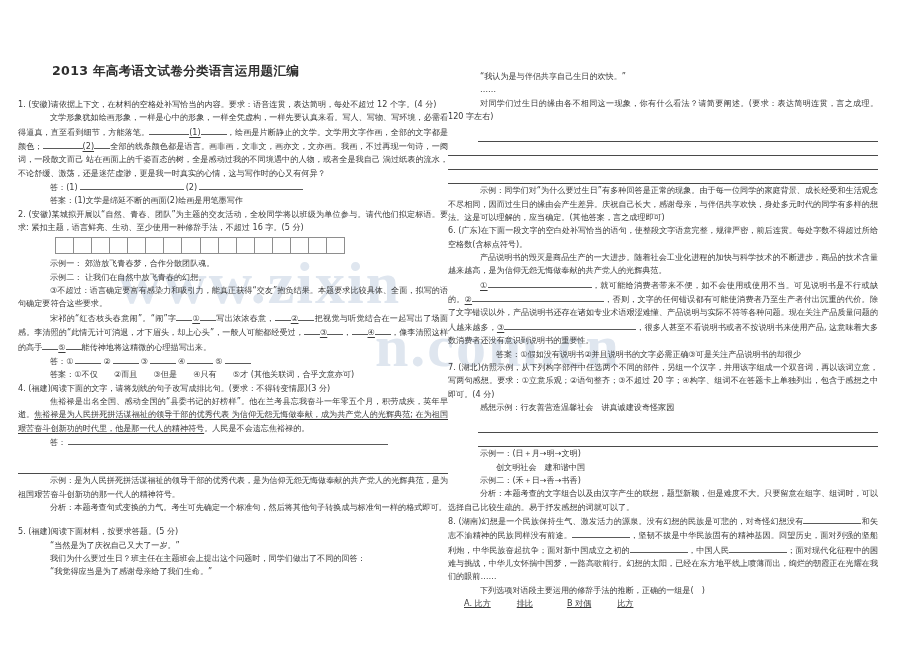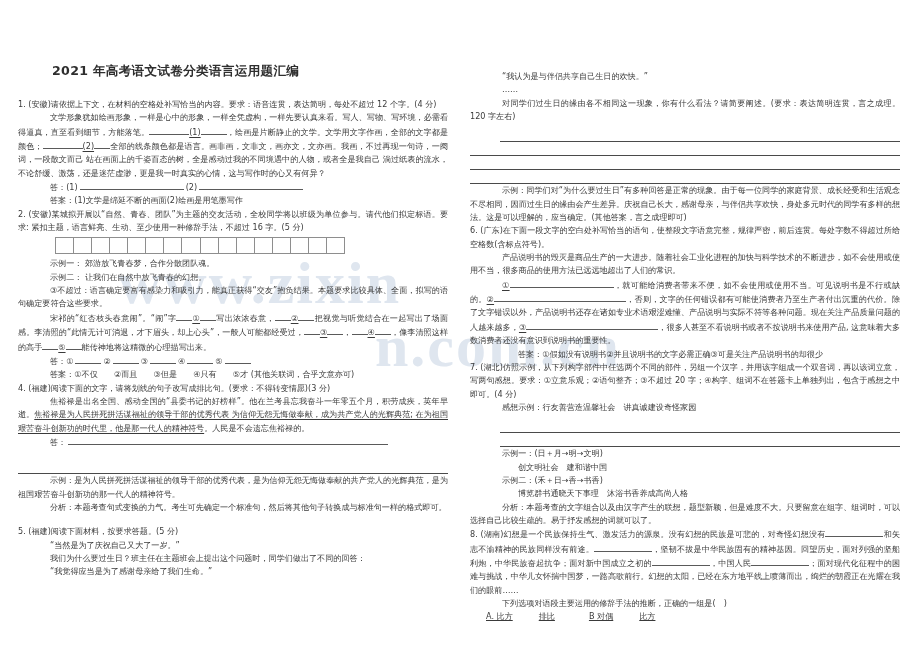--- a/index.html
+++ b/index.html
@@ -43,21 +43,21 @@
   .col {
     position: absolute;
     top: 36px;
     width: 430px;
     z-index: 2;
     font-size: 8.1px;
     line-height: 13.35px;
     text-align: justify;
   }
   .col-left  { left: 18px;  }
-  .col-right { left: 470px; }
+  .col-right { left: 448px; }
 
   .doc-title {
     font-size: 12.6px;
     font-weight: bold;
     line-height: 18px;
     margin: 26px 0 18px 34px;
     color: #2e2e2e;
     letter-spacing: 0.3px;
   }
 
@@ -120,21 +120,21 @@
 
 <div class="page">
 
   <div class="watermark">
     <span>www.zixin</span>
     <span class="wm2">n.com.cn</span>
   </div>
 
   <div class="col col-left">
 
-    <div class="doc-title">2021 年高考语文试卷分类语言运用题汇编</div>
+    <div class="doc-title">2013 年高考语文试卷分类语言运用题汇编</div>
 
     <p class="p">1. (安徽)请依据上下文，在材料的空格处补写恰当的内容。要求：语音连贯，表达简明，每处不超过 12 个字。(4 分)</p>
     <p class="p-ind2"><span>文学形象犹如绘画形象，一样是心中的形象，一样全凭虚构，一样先要认真来看。写人、写物、写环境，必需看得逼真，直至看到细节，方能落笔。</span><span class="blank bl-m"></span><span class="u-line">(1)</span><span class="blank bl-s"></span><span>，绘画是片断静止的文学。文学用文字作画，全部的文字都是颜色；</span><span class="blank bl-m"></span><span class="u-line">(2)</span><span class="blank bl-xs"></span><span>全部的线条颜色都是语言。画非画，文非文，画亦文，文亦画。我画，不过再现一句诗，一阕词，一段散文而己 站在画面上的千姿百态的树，全是感动过我的不同境遇中的人物，或者全是我自己 淌过纸表的流水，不论舒缓、激荡，还是迷茫虚渺，更是我一时真实的心情，这与写作时的心又有何异？</span></p>
     <p class="p-ind2 ans-inline"><span>答：(1)</span><span class="blank bl-xxl"></span><span>(2)</span><span class="blank bl-xxl"></span></p>
     <p class="p-ind2">答案：(1)文学是绵延不断的画面(2)绘画是用笔墨写作</p>
 
     <p class="p">2. (安徽)某城拟开展以“自然、青春、团队”为主题的交友活动，全校同学将以班级为单位参与。请代他们拟定标语。要求: 紧扣主题，语言鲜亮、生动、至少使用一种修辞手法，不超过 16 字。(5 分)</p>
     <div class="grid">
       <div class="cell"></div>
       <div class="cell"></div>
@@ -187,35 +187,34 @@
 
     <div class="gap-sm"></div>
     <div class="ansline indent"></div>
     <div class="ansline full"></div>
     <div class="ansline full"></div>
     <div class="ansline full"></div>
 
     <p class="p-ind2">示例：同学们对“为什么要过生日”有多种回答是正常的现象。由于每一位同学的家庭背景、成长经受和生活观念不尽相同，因而过生日的缘由会产生差异。庆祝自己长大，感谢母亲，与伴侣共享欢快，身处多元时代的同学有多样的想法。这是可以理解的，应当确定。(其他答案，言之成理即可)</p>
 
     <p class="p">6. (广东)在下面一段文字的空白处补写恰当的语句，使整段文字语意完整，规律严密，前后连贯。每处字数不得超过所给空格数(含标点符号)。</p>
-    <p class="p-ind2">产品说明书的毁灭是商品生产的一大进步。随着社会工业化进程的加快与科学技术的不断进步，如不会使用或使用不当，很多商品的使用方法已远远地超出了人们的常识。</p>
+    <p class="p-ind2">产品说明书的毁灭是商品生产的一大进步。随着社会工业化进程的加快与科学技术的不断进步，商品的技术含量越来越高，是为信仰无怨无悔做奉献的共产党人的光辉典范。</p>
     <p class="p-ind2"><span class="u-line">①</span><span class="blank bl-xxl"></span><span>，就可能给消费者带来不便，如不会使用或使用不当。可见说明书是不行或缺的。</span><span class="u-line">②</span><span class="blank bl-3xl"></span><span>，否则，文字的任何错误都有可能使消费者乃至生产者付出沉重的代价。除了文字错误以外，产品说明书还存在诸如专业术语艰涩难懂、产品说明与实际不符等各种问题。现在关注产品质量问题的人越来越多，</span><span class="u-line">③</span><span class="blank bl-3xl"></span><span>，很多人甚至不看说明书或者不按说明书来使用产品, 这意味着大多数消费者还没有意识到说明书的重要性。</span></p>
     <p class="p-ind3">答案：①假如没有说明书②并且说明书的文字必需正确③可是关注产品说明书的却很少</p>
 
     <p class="p">7. (湖北)仿照示例，从下列构字部件中任选两个不同的部件，另组一个汉字，并用该字组成一个双音词，再以该词立意，写两句感想。要求：①立意乐观；②语句整齐；③不超过 20 字；④构字、组词不在答题卡上单独列出，包含于感想之中即可。(4 分)</p>
     <p class="p-ind2">感想示例：行友善营造温馨社会　讲真诚建设奇怪家园</p>
 
     <div class="gap-sm"></div>
     <div class="ansline indent"></div>
     <div class="ansline indent"></div>
 
     <p class="p-ind2">示例一：(日＋月→明→文明)</p>
     <p class="p-ind3">创文明社会　建和谐中国</p>
     <p class="p-ind2">示例二：(禾＋日→香→书香)</p>
-    <p class="p-ind3">博览群书通晓天下事理　沐浴书香养成高尚人格</p>
     <p class="p-ind2">分析：本题考查的文字组合以及由汉字产生的联想，题型新颖，但是难度不大。只要留意在组字、组词时，可以选择自己比较生疏的。易于抒发感想的词就可以了。</p>
 
     <p class="p"><span>8. (湖南)幻想是一个民族保持生气、激发活力的源泉。没有幻想的民族是可悲的，对奇怪幻想没有</span><span class="blank bl-l"></span><span>和矢志不渝精神的民族同样没有前途。</span><span class="blank bl-l"></span><span>，坚韧不拔是中华民族固有的精神基因。回望历史，面对列强的坚船利炮，中华民族奋起抗争；面对新中国成立之初的</span><span class="blank bl-l"></span><span>，中国人民</span><span class="blank bl-l"></span><span>；面对现代化征程中的困难与挑战，中华儿女怀揣中国梦，一路高歌前行。幻想的太阳，已经在东方地平线上喷薄而出，绚烂的朝霞正在光耀在我们的眼前……</span></p>
     <p class="p-ind2">下列选项对语段主要运用的修辞手法的推断，正确的一组是(　)</p>
     <p class="p-ind"><span>A. 比方</span><span style="display:inline-block;width:26px"></span><span>排比</span><span style="display:inline-block;width:34px"></span><span>B 对偶</span><span style="display:inline-block;width:26px"></span><span>比方</span></p>
   </div>
 
 </div>
 
 </body></html>

